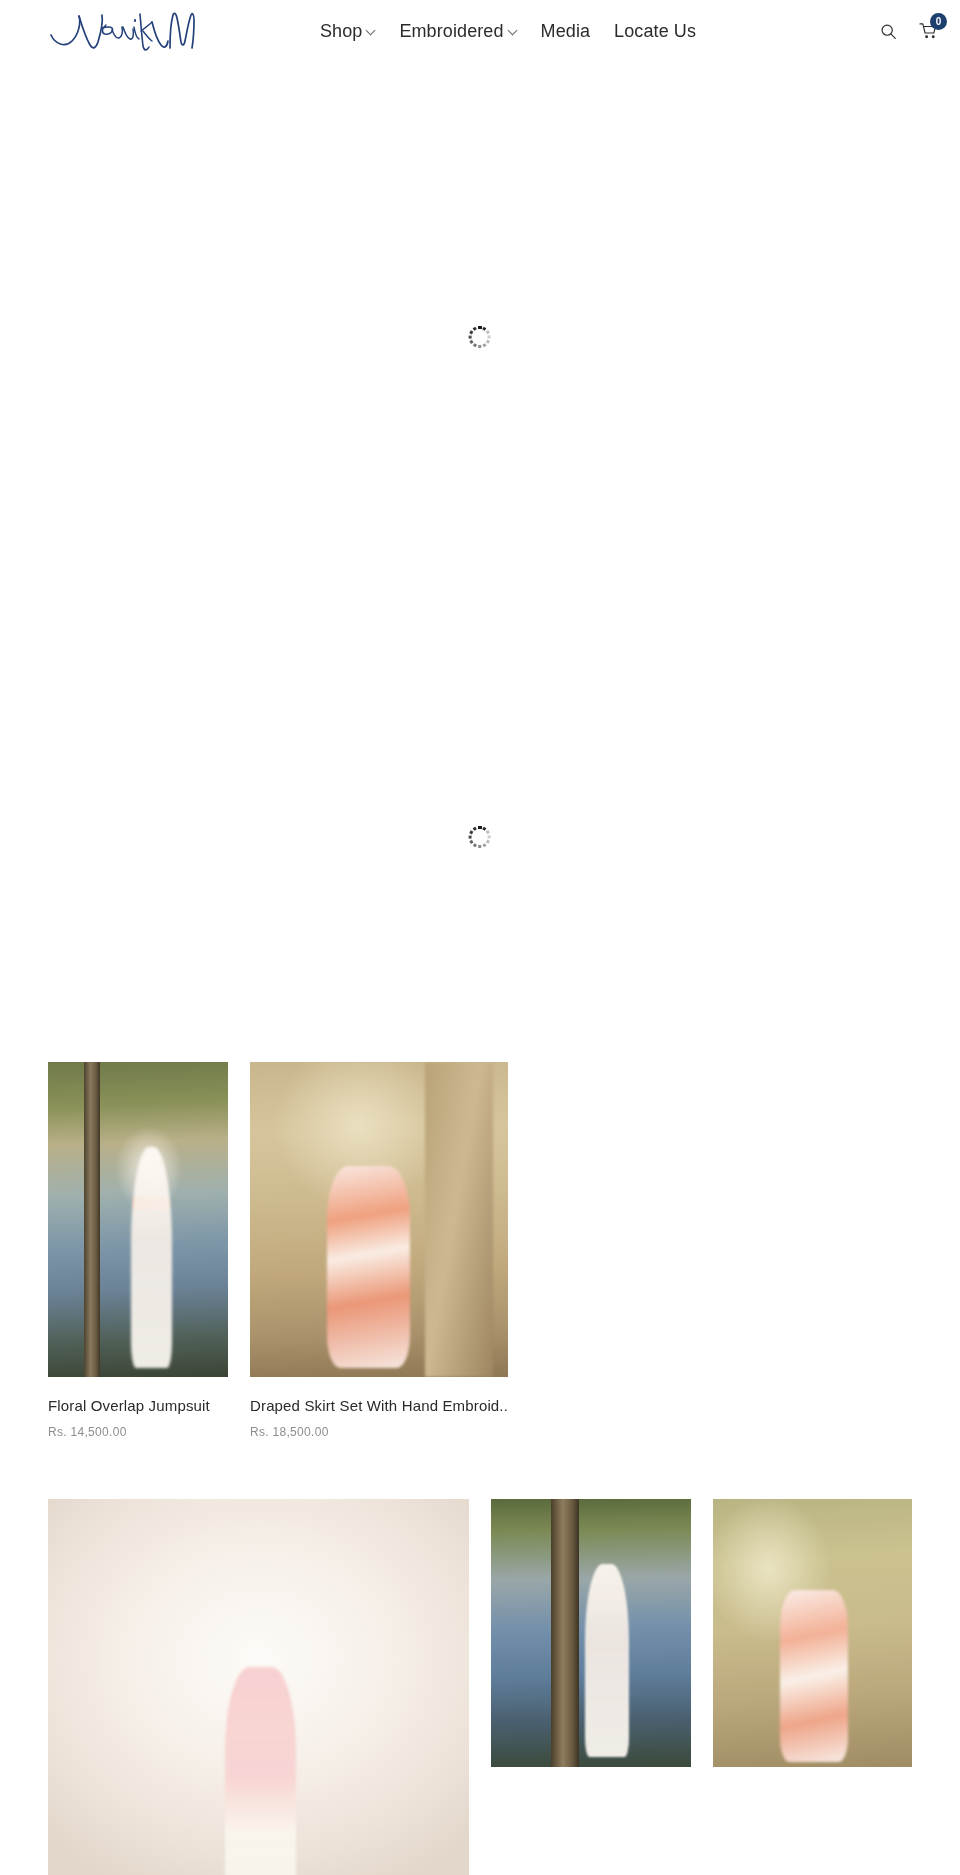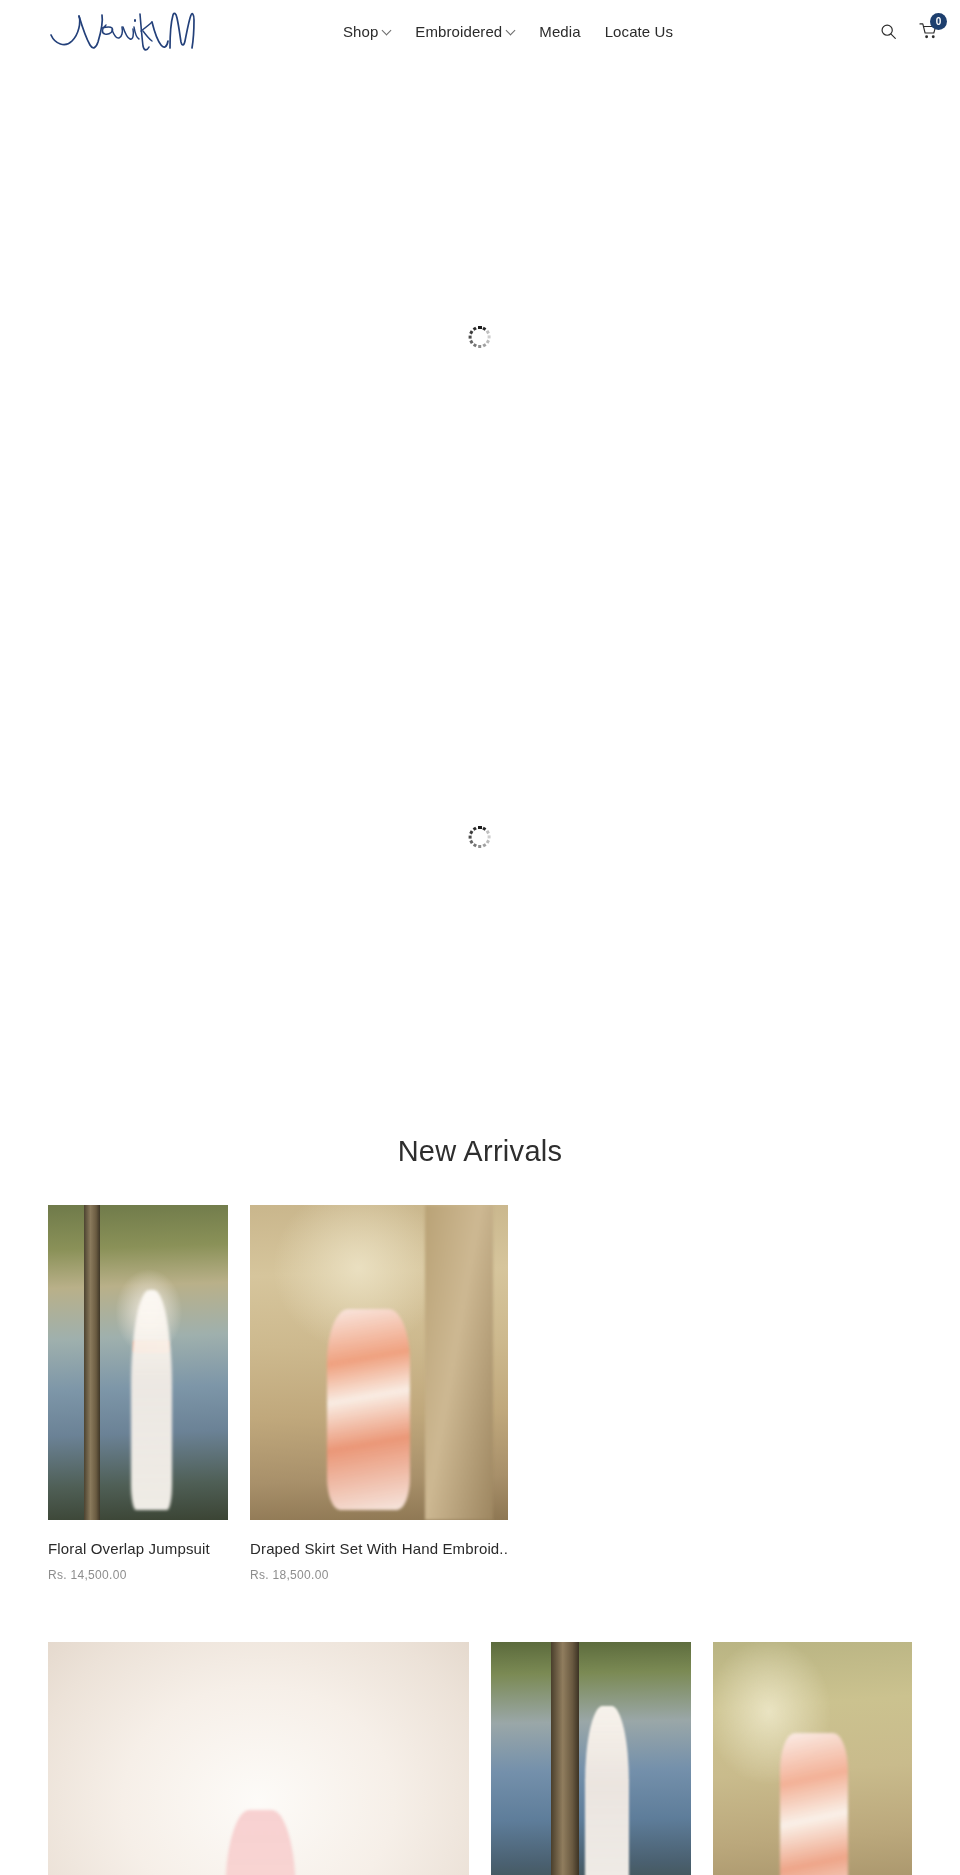--- a/index.html
+++ b/index.html
@@ -30,21 +30,21 @@
     display:flex;
     align-items:center;
     justify-content:center;
     gap:24px;
     margin-left:-40px;
   }
   .nav-item{
     display:inline-flex;
     align-items:center;
     gap:5px;
-    font-size:15px;
+    font-size:18px;
     color:#2b2b2b;
     letter-spacing:.1px;
     cursor:pointer;
     line-height:1;
     white-space:nowrap;
     font-weight:400;
   }
   .chev{ display:inline-block; width:8px; height:8px; position:relative; top:-1px; }
   .chev::before{
     content:"";
@@ -406,23 +406,20 @@
       <i style="transform: rotate(180deg); opacity: 0.5;"></i>
       <i style="transform: rotate(210deg); opacity: 0.6;"></i>
       <i style="transform: rotate(240deg); opacity: 0.68;"></i>
       <i style="transform: rotate(270deg); opacity: 0.78;"></i>
       <i style="transform: rotate(300deg); opacity: 0.86;"></i>
       <i style="transform: rotate(330deg); opacity: 0.92;"></i>
     </div>
 </section>
 
 <section>
-  <div class="section-head">
-    <h2 class="section-title">New Arrivals</h2>
-  </div>
 
   <div class="product-grid">
 
     <div class="product-card">
       <div class="product-thumb">
         <div class="ph scene p1">
             <span class="trunk"></span>
             <span class="sash"></span>
           </div>
       </div>

